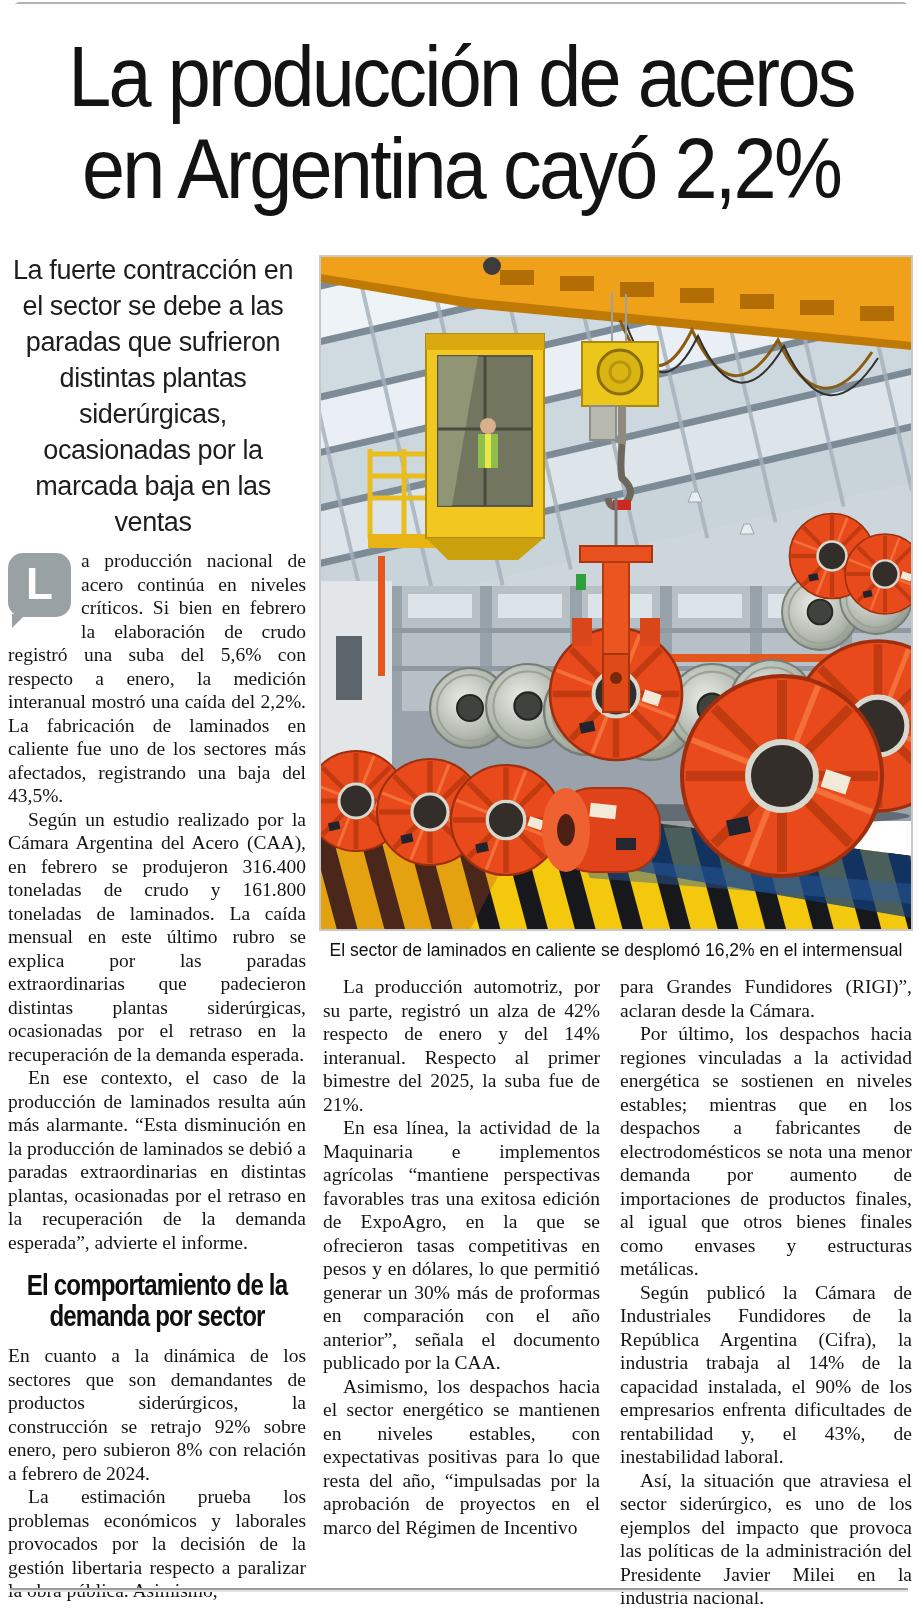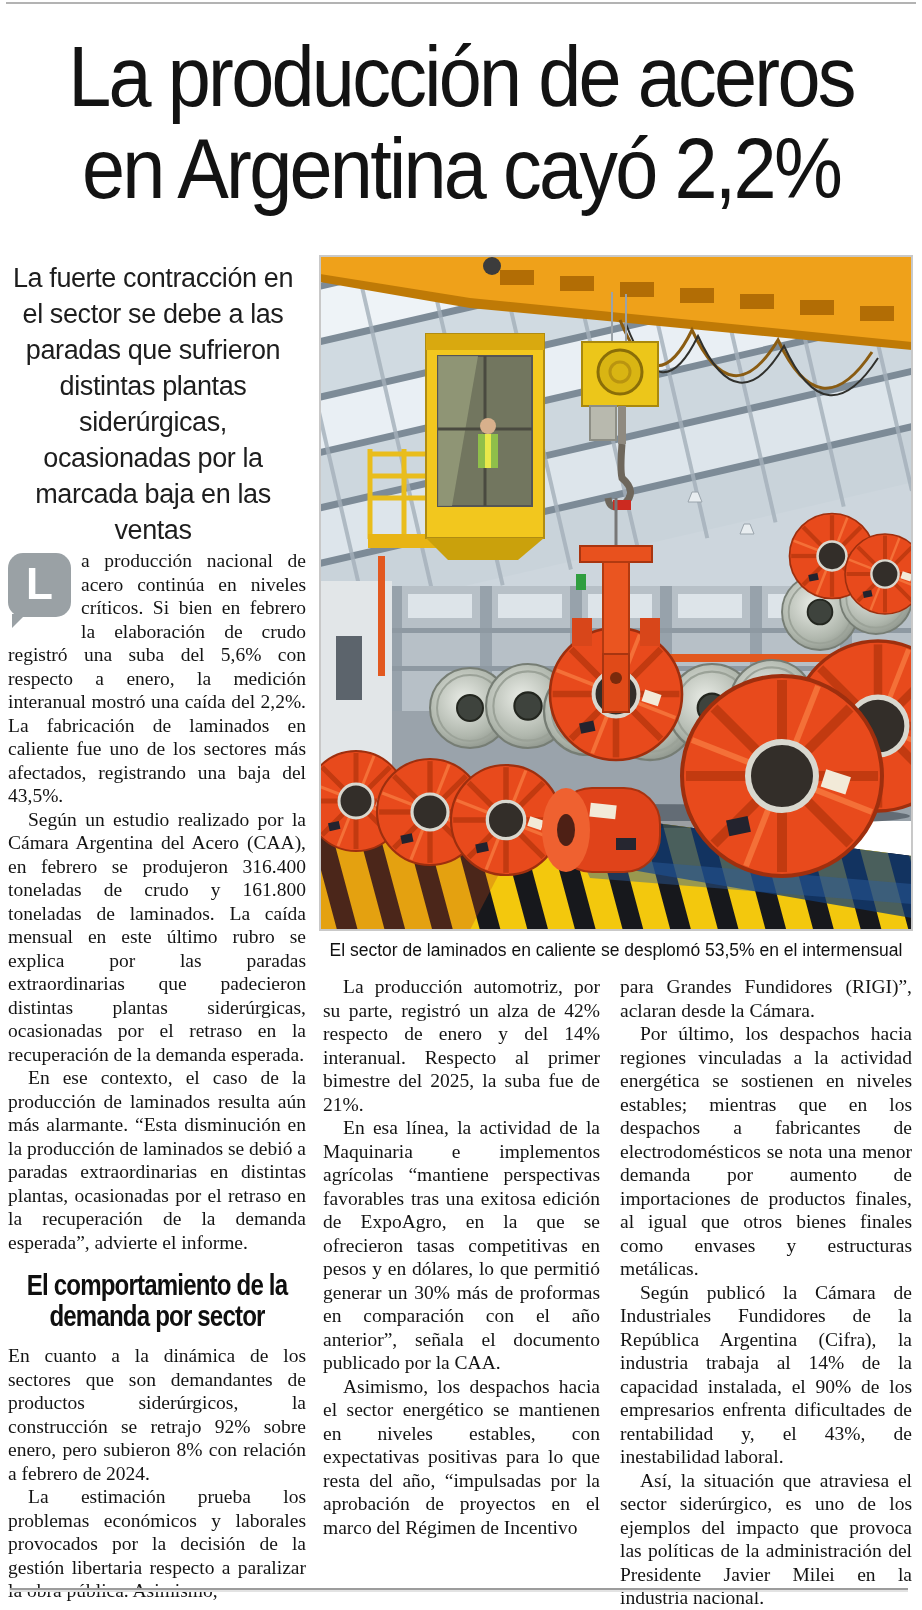--- a/index.html
+++ b/index.html
@@ -1,24 +1,24 @@
 <!DOCTYPE html>
 <html lang="es"><head>
 <meta charset="utf-8">
 <style>
   html,body{margin:0;padding:0;background:#ffffff;}
   .page{position:relative;width:922px;height:1610px;background:#fff;overflow:hidden;
-        font-family:"Liberation Serif","DejaVu Serif",serif;color:#141414;}
+        font-family:"Liberation Serif","DejaVu Serif",serif;color:#141414;border-radius:29px;}
   .rule-top{position:absolute;left:6px;right:6px;top:2px;height:2px;background:#b3b3b3;}
   .rule-bottom{position:absolute;left:10px;right:14px;top:1588px;height:2px;background:#9c9c9c;box-shadow:0 2px 0 #e3e3e3;}
   .headline{position:absolute;top:30px;left:0;width:922px;margin:0;text-align:center;
         font-family:"Liberation Sans","DejaVu Sans",sans-serif;font-weight:400;
         font-size:86px;line-height:92px;letter-spacing:-3px;color:#131313;
         transform:scaleX(0.90);transform-origin:50% 0;}
-  .standfirst{position:absolute;left:2px;top:260px;width:302px;text-align:center;
+  .standfirst{position:absolute;left:2px;top:252px;width:302px;text-align:center;
         font-family:"Liberation Sans","DejaVu Sans",sans-serif;font-size:27px;line-height:36px;
         color:#1d1d1d;letter-spacing:-0.4px;}
   .figure{position:absolute;left:320px;top:256px;width:592px;height:674px;outline:1px solid #c9c9c9;}
   .figure svg{display:block;}
   .caption{position:absolute;left:320px;top:940px;width:592px;text-align:center;
         font-family:"Liberation Sans","DejaVu Sans",sans-serif;font-size:17.5px;color:#101010;}
   .col{position:absolute;text-align:justify;font-size:19.5px;line-height:23.5px;
         hyphens:auto;-webkit-hyphens:auto;}
   .col p{margin:0;text-indent:20px;}
   .col p.cont,.col p.first{text-indent:0;}
@@ -261,21 +261,21 @@
         <rect x="-44" y="62" width="20" height="28" fill="#d8461a"></rect>
         <rect x="24" y="62" width="20" height="28" fill="#d8461a"></rect>
         <circle cx="0" cy="122" r="6" fill="#7a2a0c"></circle>
       </g>
       <rect x="256" y="318" width="10" height="16" fill="#2f9e3f"></rect>
 
       <rect x="0.5" y="0.5" width="591" height="673" fill="none" stroke="#c8c8c8"></rect>
     </svg>
   </div>
 
-  <div class="caption">El sector de laminados en caliente se desplomó 53,5% en el intermensual</div>
+  <div class="caption">El sector de laminados en caliente se desplomó 16,2% en el intermensual</div>
 
   <div class="col" id="col1">
     <p class="first"><span class="dropcap">
           <span>L</span>
         </span><span>a producción nacional de acero continúa en niveles críticos. Si bien en febrero la elaboración de crudo registró una suba del 5,6% con respecto a enero, la medición interanual mostró una caída del 2,2%. La fabricación de laminados en caliente fue uno de los sectores más afectados, registrando una baja del 43,5%.</span></p>
     <p>Según un estudio realizado por la Cámara Argentina del Acero (CAA), en febrero se produjeron 316.400 toneladas de crudo y 161.800 toneladas de laminados. La caída mensual en este último rubro se explica por las paradas extraordinarias que padecieron distintas plantas siderúrgicas, ocasionadas por el retraso en la recuperación de la demanda esperada.</p>
     <p>En ese contexto, el caso de la producción de laminados resulta aún más alarmante. “Esta disminución en la producción de laminados se debió a paradas extraordinarias en distintas plantas, ocasionadas por el retraso en la recuperación de la demanda esperada”, advierte el informe.</p>
     <h2 class="subhead">El comportamiento de la demanda por sector</h2>
     <p class="cont">En cuanto a la dinámica de los sectores que son demandantes de productos siderúrgicos, la construcción se retrajo 92% sobre enero, pero subieron 8% con relación a febrero de 2024.</p>
     <p>La estimación prueba los problemas económicos y laborales provocados por la decisión de la gestión libertaria respecto a paralizar la obra pública. Asimismo,</p>

